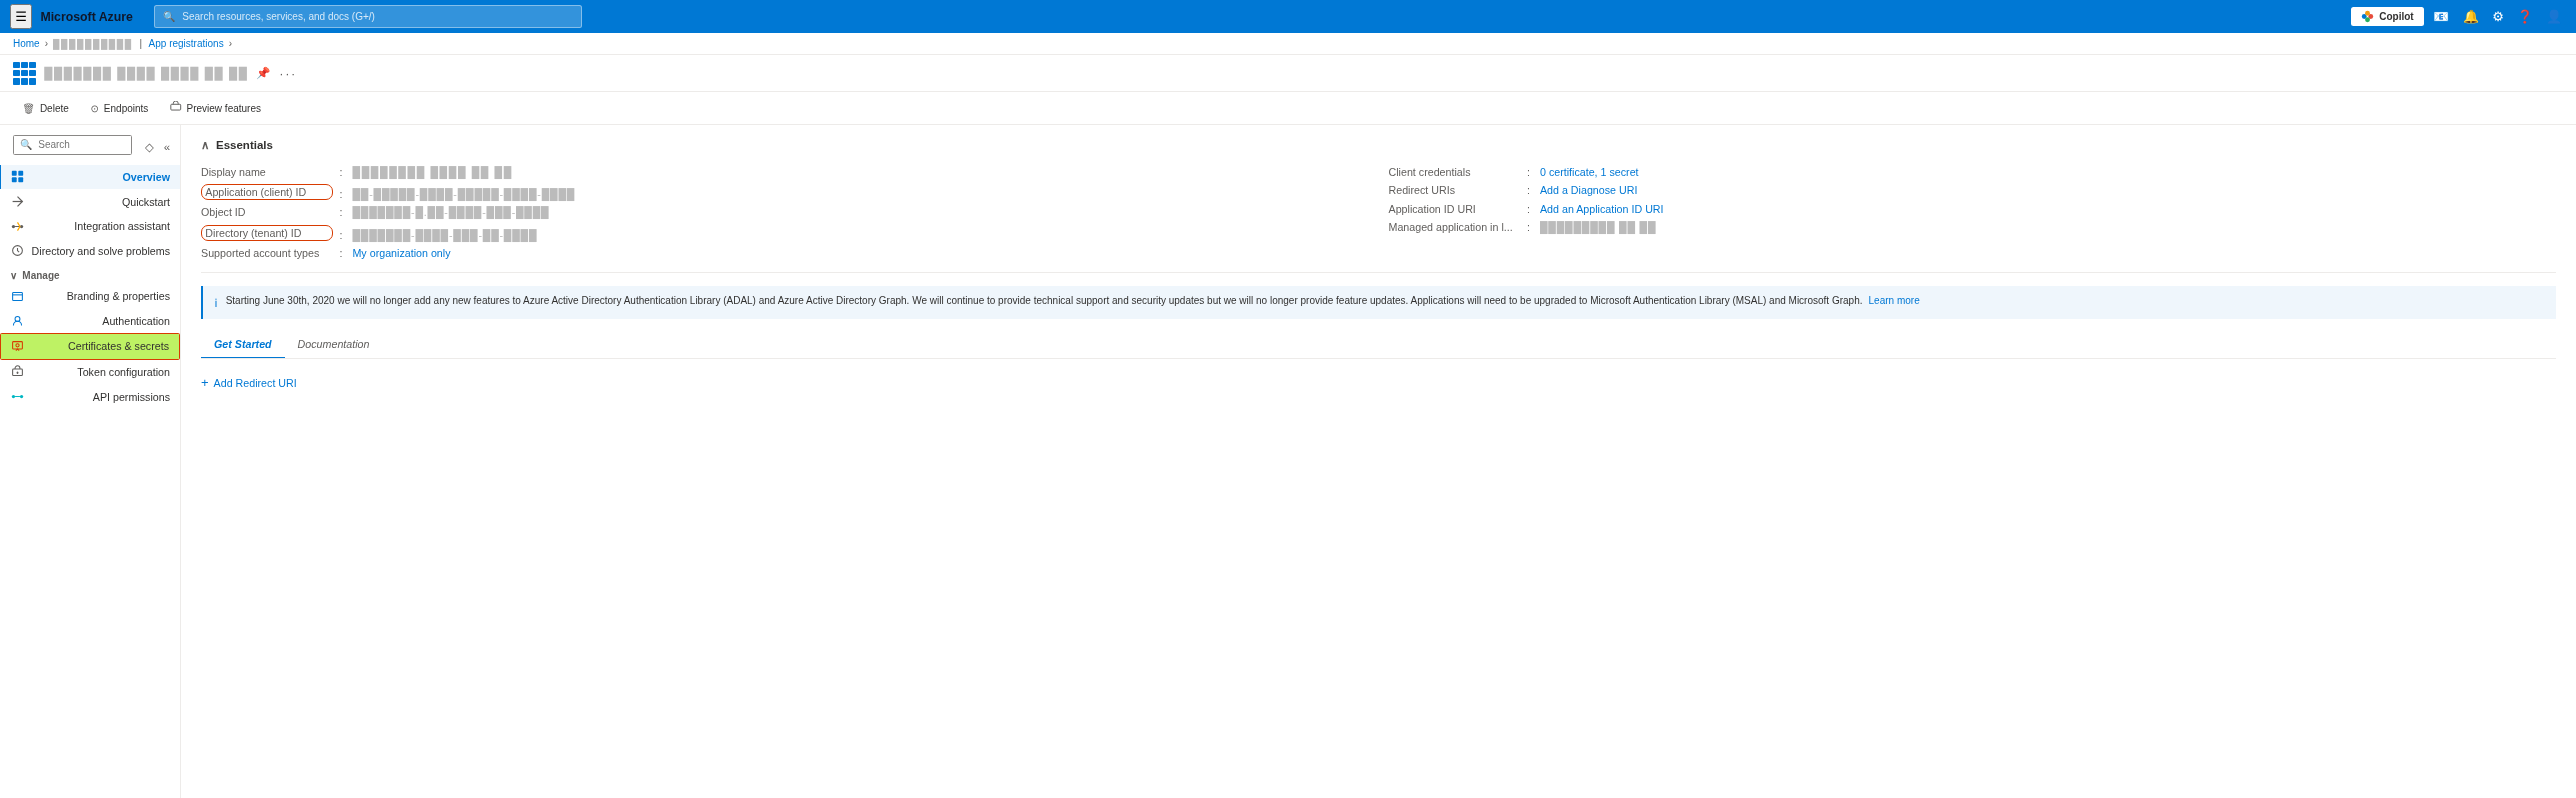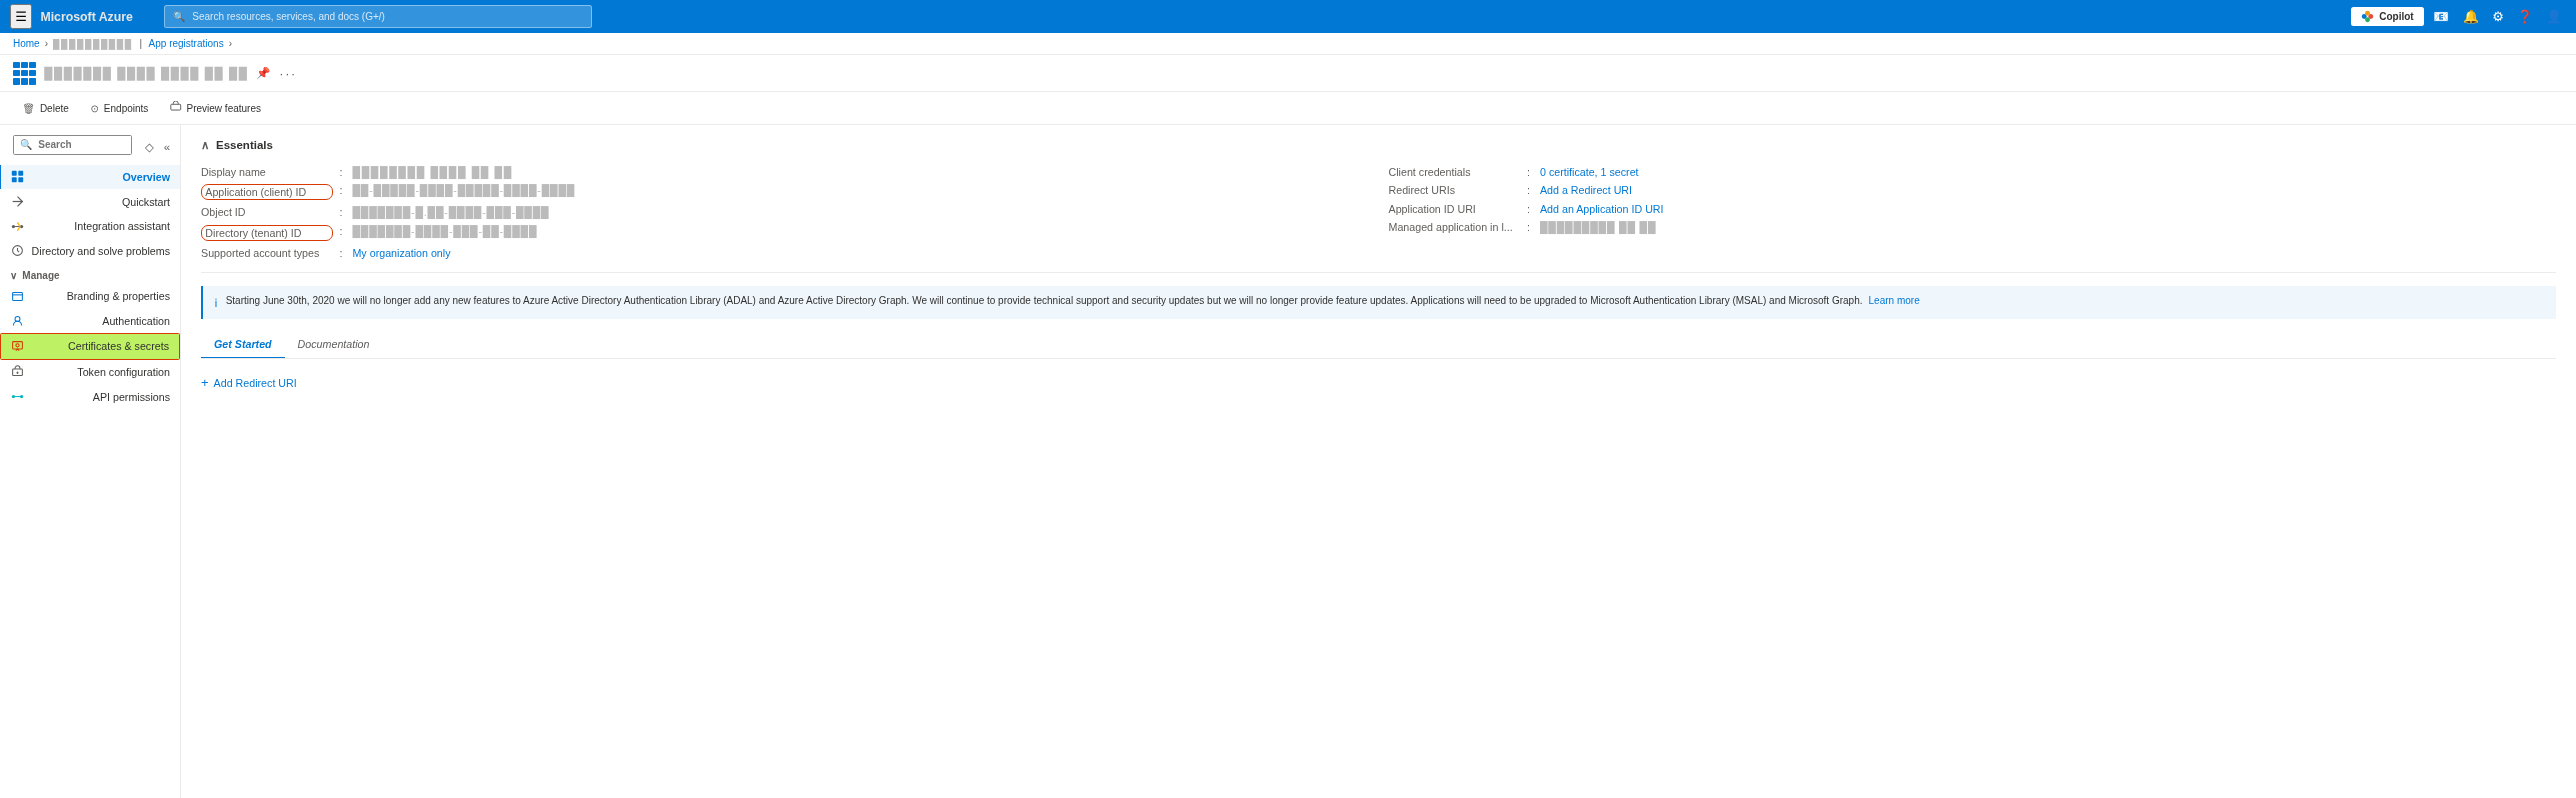--- a/index.html
+++ b/index.html
@@ -16,22 +16,22 @@
       color: white;
     }
     .top-nav-hamburger {
       font-size: 13px;
       cursor: pointer;
       padding: 3.3px;
     }
     .top-nav-title {
       font-weight: 600;
       font-size: 12.3px;
-      color: #e5e5e5;
-      margin-right: 23px;
+      color: #0f172a;
+      margin-right: 13px;
     }
     .top-nav-search {
       flex: 1;
       max-width: 428px;
       background: rgba(255,255,255,0.2);
       border: 0.8px solid rgba(255,255,255,0.4);
       border-radius: 2.5px;
       display: flex;
       align-items: center;
       padding: 0 8.2px;
@@ -163,21 +163,20 @@
       border-radius: 1.6px;
       padding: 3.3px 6.6px;
       gap: 5px;
     }
     .sidebar-search input {
       border: none;
       outline: none;
       font-size: 10px;
       width: 100%;
       color: #323130;
-      font-weight: bold;
     }
     .sidebar-search-icon { color: #605e5c; font-size: 10px; }
     .sidebar-ctrl-btn {
       background: transparent;
       border: none;
       cursor: pointer;
       color: #605e5c;
       font-size: 11.5px;
       padding: 1.6px 3.3px;
     }
@@ -241,21 +240,21 @@
       gap: 3.3px 20px;
       border-bottom: 0.8px solid #edebe9;
       padding-bottom: 10px;
       margin-bottom: 13px;
     }
     .essentials-row {
       display: flex;
       gap: 6.6px;
       padding: 3.3px 0;
       font-size: 10.7px;
-      align-items: flex-start;
+      align-items: flex-end;
     }
     .essentials-label {
       color: #605e5c;
       min-width: 132px;
       flex-shrink: 0;
     }
     .essentials-value {
       color: #323130;
     }
     .essentials-value.blurred {
@@ -570,21 +569,21 @@
 
         <div class="essentials-row">
           <span class="essentials-label">Client credentials</span>
           <span class="colon">:</span>
           <a class="essentials-link">0 certificate, 1 secret</a>
         </div>
 
         <div class="essentials-row">
           <span class="essentials-label">Redirect URIs</span>
           <span class="colon">:</span>
-          <a class="essentials-link">Add a Redirect URI</a>
+          <a class="essentials-link">Add a Diagnose URI</a>
         </div>
 
         <div class="essentials-row">
           <span class="essentials-label">Application ID URI</span>
           <span class="colon">:</span>
           <a class="essentials-link">Add an Application ID URI</a>
         </div>
 
         <div class="essentials-row">
           <span class="essentials-label">Managed application in l...</span>

